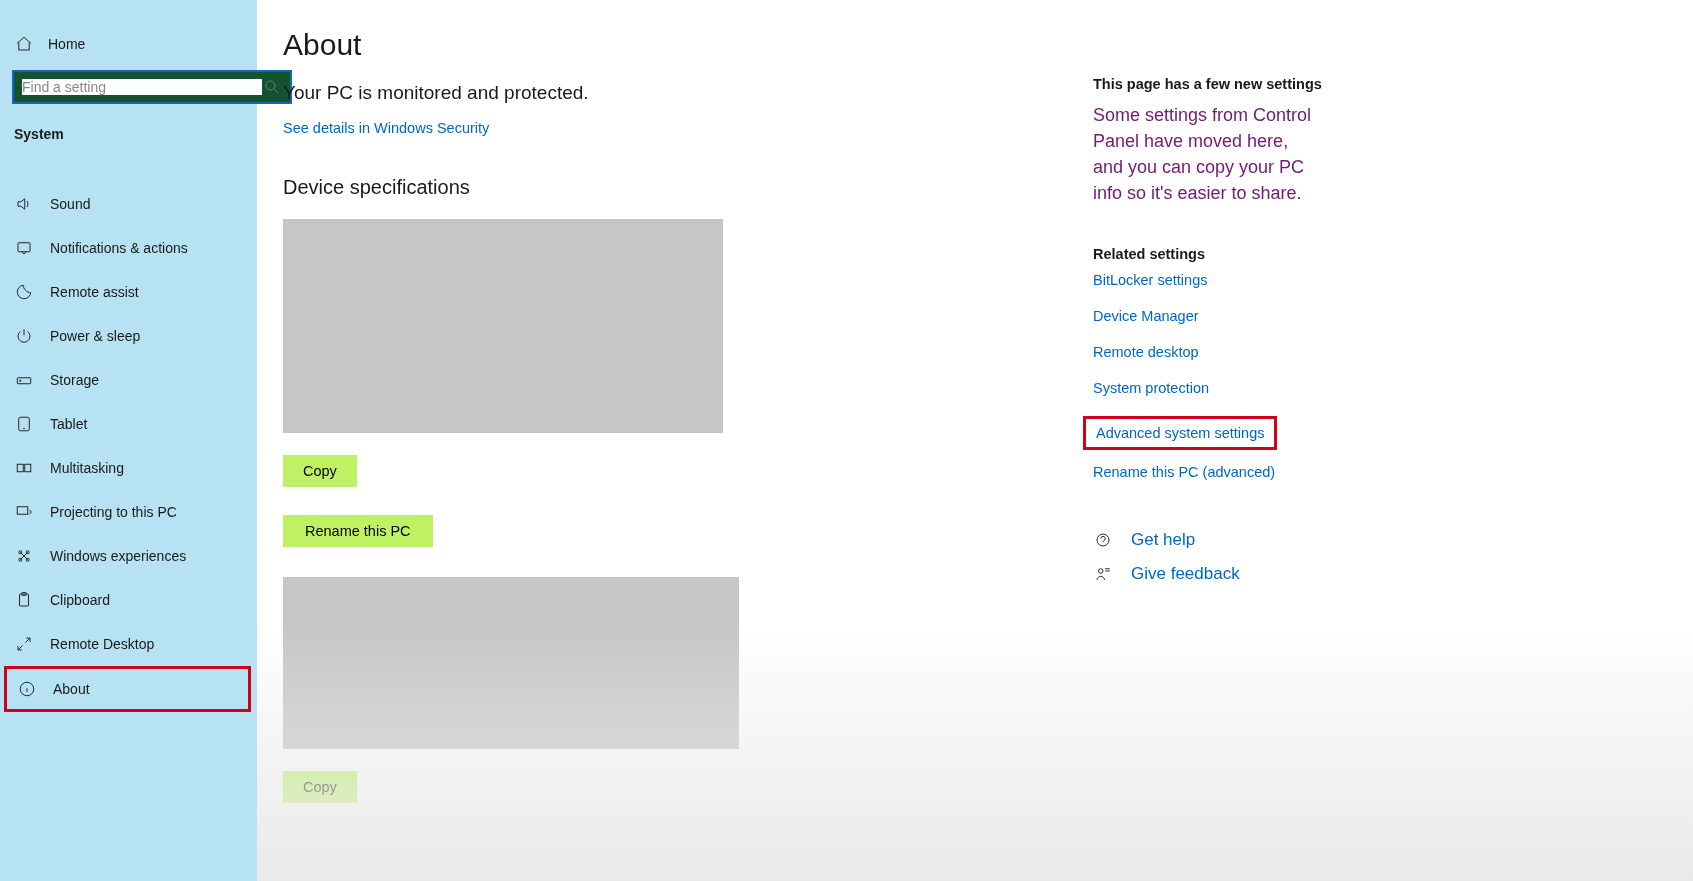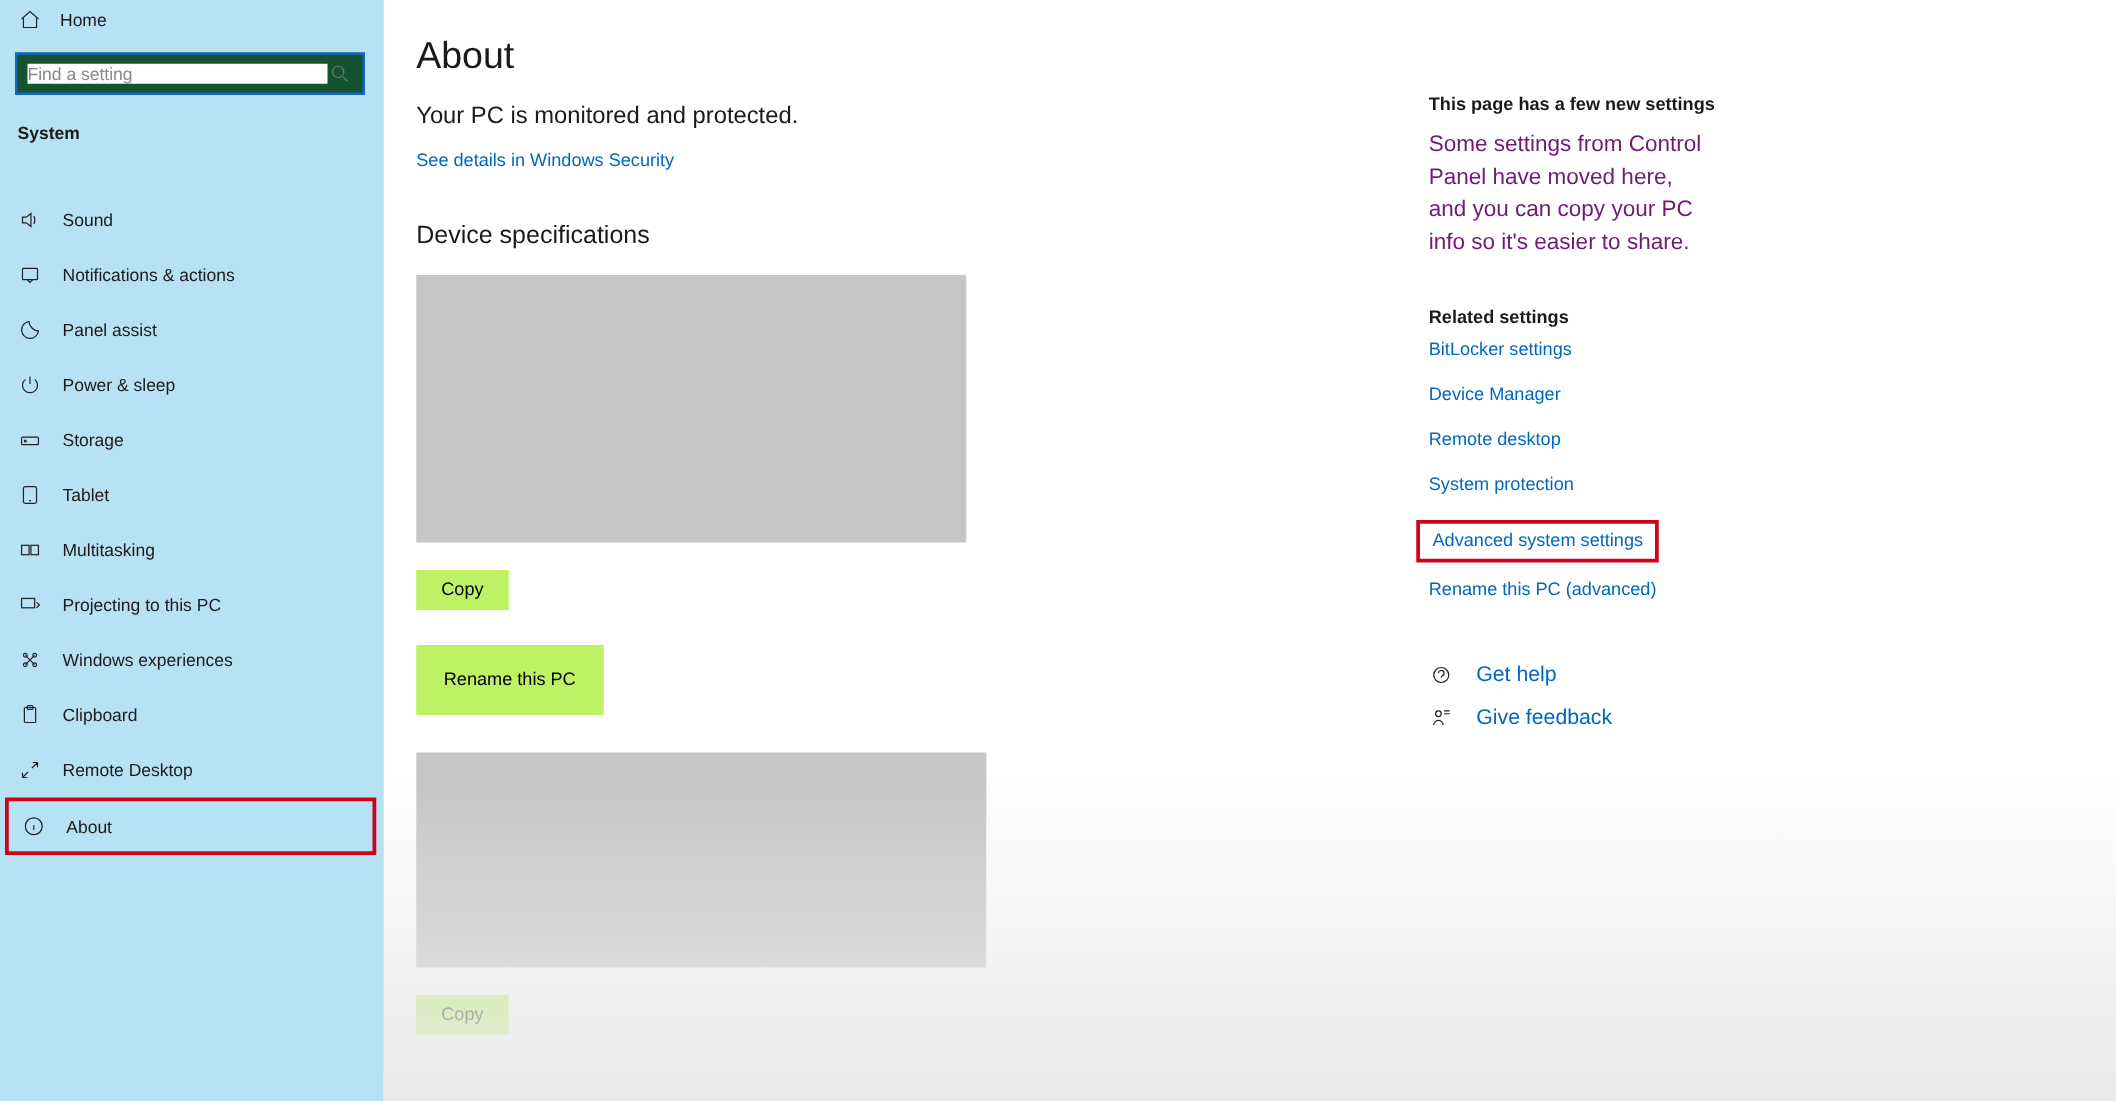--- a/index.html
+++ b/index.html
@@ -8,23 +8,24 @@
     font-size: 14px;
     color: #1a1a1a;
     background: #ffffff;
     width: 1693px;
     height: 881px;
     overflow: hidden;
     display: flex;
   }
   
   .sidebar {
-    width: 307px;
+    width: 257px;
     height: 100%;
     background: #b7e2f3;
+    padding-top: 28px;
     flex-shrink: 0;
   }
   .sidebar-home {
     display: flex;
     align-items: center;
     padding: 6px 10px 6px 14px;
     gap: 14px;
     cursor: pointer;
   }
   .icon {
@@ -108,21 +109,21 @@
   .gray-block.tall { height: 172px; width: 456px; }
   .btn {
     background: #bef264;
     border: none;
     padding: 8px 20px;
     font-size: 14.5px;
     cursor: pointer;
     margin-bottom: 16px;
     margin-top: 12px;
   }
-  .btn.wide { padding: 20px 22px; }
+  .btn.wide { padding: 8px 22px; }
   
   .rail {
     width: 300px;
     padding-top: 48px;
     padding-left: 10px;
   }
   .rail-heading {
     font-weight: 600;
     font-size: 14.5px;
     margin-bottom: 10px;
@@ -212,21 +213,21 @@
         </span>
       <span>Notifications &amp; actions</span>
     </div>
 
     <div class="nav-item">
       <span class="icon">
           <svg viewBox="0 0 24 24">
             <path d="M21 13A9 9 0 1 1 11 3c0 5 5 10 10 10z"></path>
           </svg>
         </span>
-      <span>Panel assist</span>
+      <span>Remote assist</span>
     </div>
 
     <div class="nav-item">
       <span class="icon">
           <svg viewBox="0 0 24 24">
             <path d="M12 3v8"></path>
             <path d="M7 6a8 8 0 1 0 10 0"></path>
           </svg>
         </span>
       <span>Power &amp; sleep</span>

